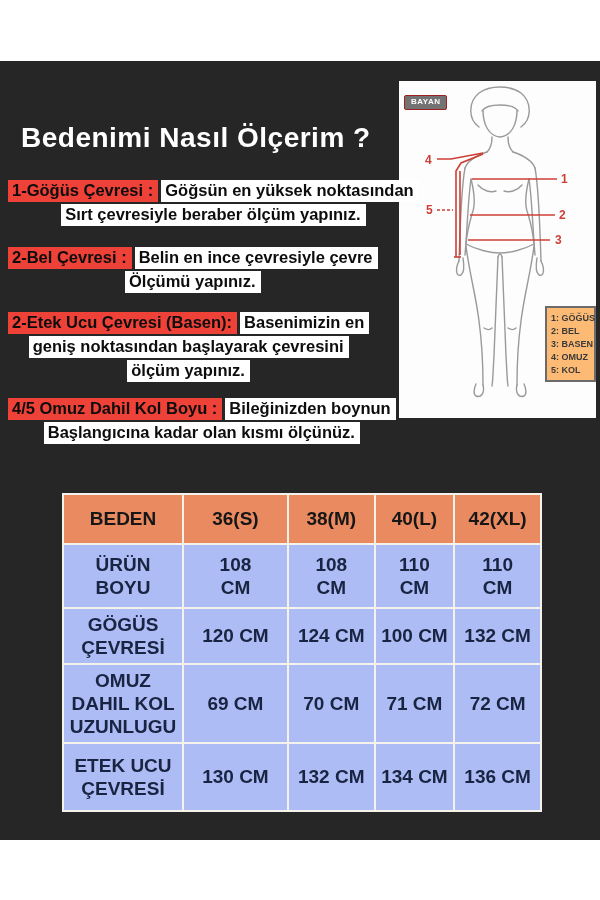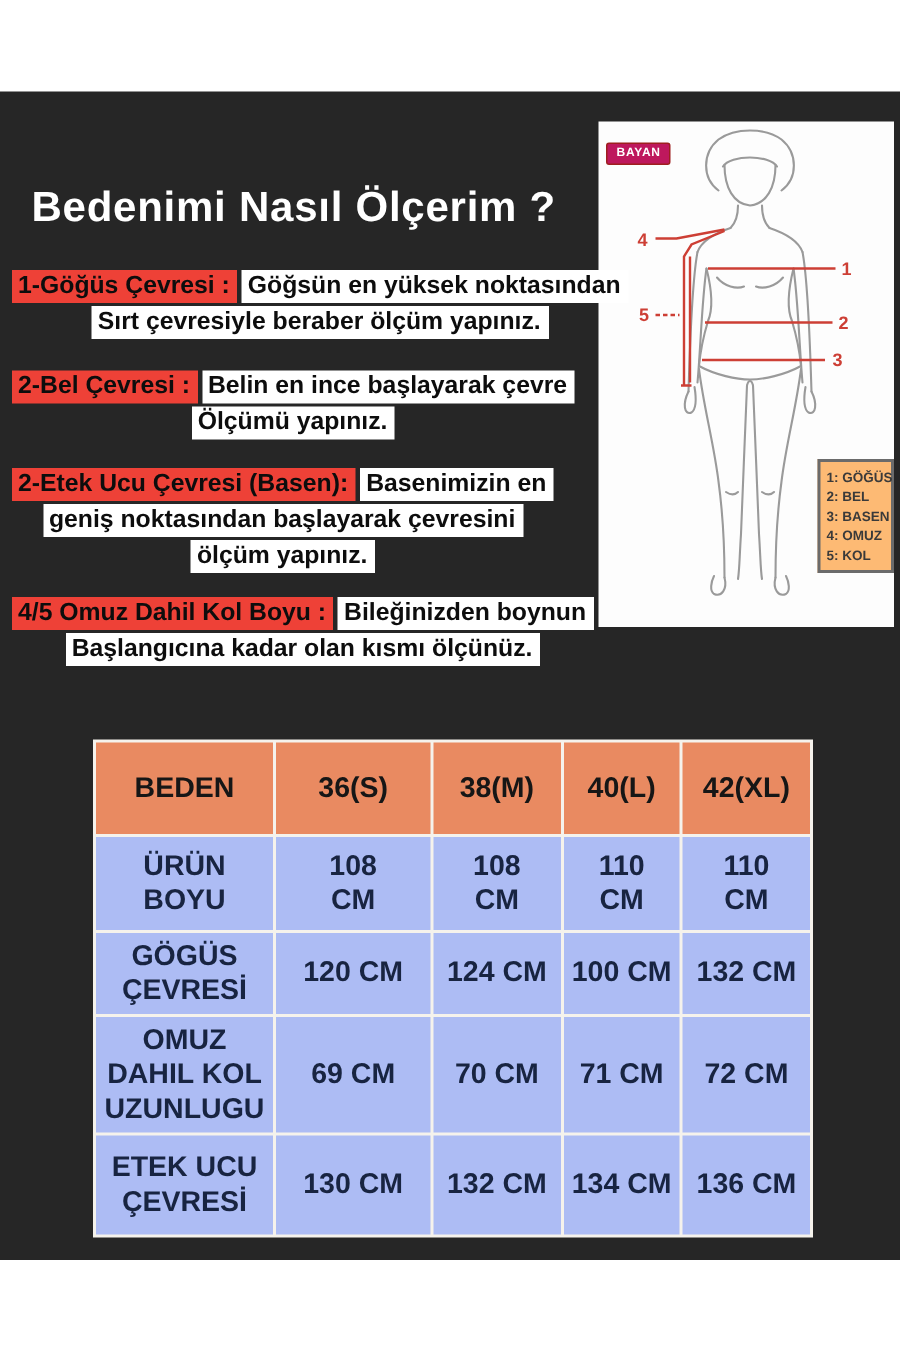--- a/index.html
+++ b/index.html
@@ -26,21 +26,21 @@
   .hl-wht{background:#ffffff;}
   .p1{top:180px;} .p2{top:247px;} .p3{top:312px;} .p4{top:398px;}
 
   
   .figure-box{
     position:absolute;left:399px;top:81px;width:197px;height:337px;
     background:#fdfdfd;z-index:2;
   }
   .bayan-badge{
     position:absolute;left:5px;top:14px;
-    background:#be185d;border:1px solid #9e1f1f;border-radius:2px;
+    background:#737373;border:1px solid #9e1f1f;border-radius:2px;
     color:#ffffff;font-size:8px;font-weight:bold;letter-spacing:.5px;
     padding:2px 6px 3px;line-height:8px;
   }
   .figure-svg{position:absolute;left:0;top:0;}
   .legend-box{
     position:absolute;left:146px;top:225px;width:40px;
     background:#fdba74;border:2px solid #6b6b6b;
     padding:4px 3px 3px 4px;
   }
   .legend-item{
@@ -57,21 +57,21 @@
   .size-table td{text-align:center;vertical-align:middle;padding:0 2px;}
   .hc{
     background:#e98a61;color:#161616;
     font-size:19px;font-weight:bold;
   }
   .bc{
     background:#adbcf4;color:#182441;
     font-size:19px;font-weight:bold;
     white-space:pre-line;line-height:1.22;
   }
-  .r-head{height:61px;} .r-1{height:62px;} .r-2{height:54px;}
+  .r-head{height:48px;} .r-1{height:62px;} .r-2{height:54px;}
   .r-3{height:77px;} .r-4{height:66px;}
 </style>
 </head>
 <body>
 
 <div class="screen">
 
   <div class="dark-panel"></div>
 
   <h1 class="page-title">Bedenimi Nasıl Ölçerim ?</h1>
@@ -80,21 +80,21 @@
     <div class="pline">
       <span class="hl hl-red">1-Göğüs Çevresi :</span><span class="hl hl-wht">Göğsün en yüksek noktasından</span>
     </div>
     <div class="pline">
       <span class="hl hl-wht">Sırt çevresiyle beraber ölçüm yapınız.</span>
     </div>
   </div>
 
   <div class="para p2">
     <div class="pline">
-      <span class="hl hl-red">2-Bel Çevresi :</span><span class="hl hl-wht">Belin en ince başlayarak çevre</span>
+      <span class="hl hl-red">2-Bel Çevresi :</span><span class="hl hl-wht">Belin en ince çevresiyle çevre</span>
     </div>
     <div class="pline">
       <span class="hl hl-wht">Ölçümü yapınız.</span>
     </div>
   </div>
 
   <div class="para p3">
     <div class="pline">
       <span class="hl hl-red">2-Etek Ucu Çevresi (Basen):</span><span class="hl hl-wht">Basenimizin en</span>
     </div>

